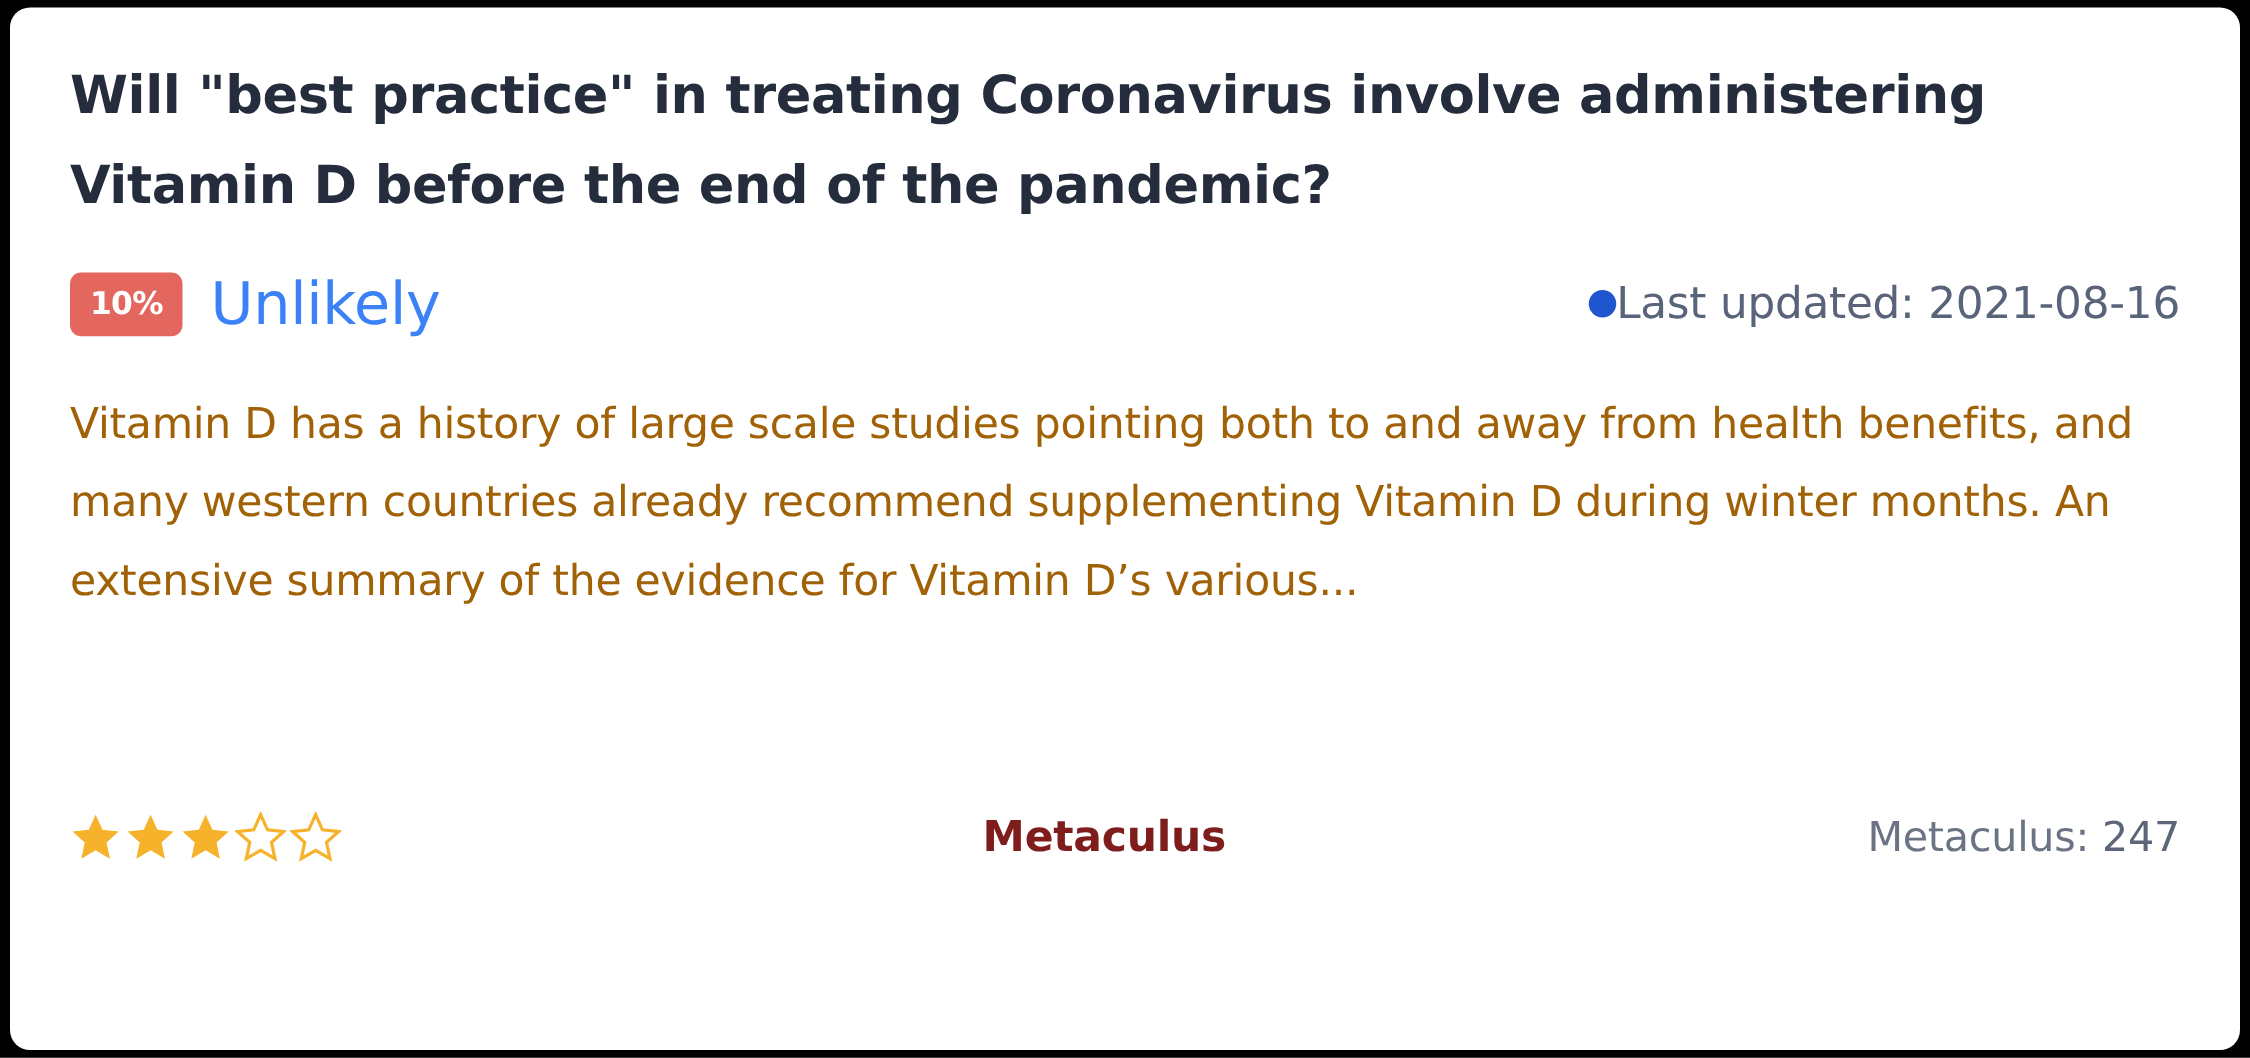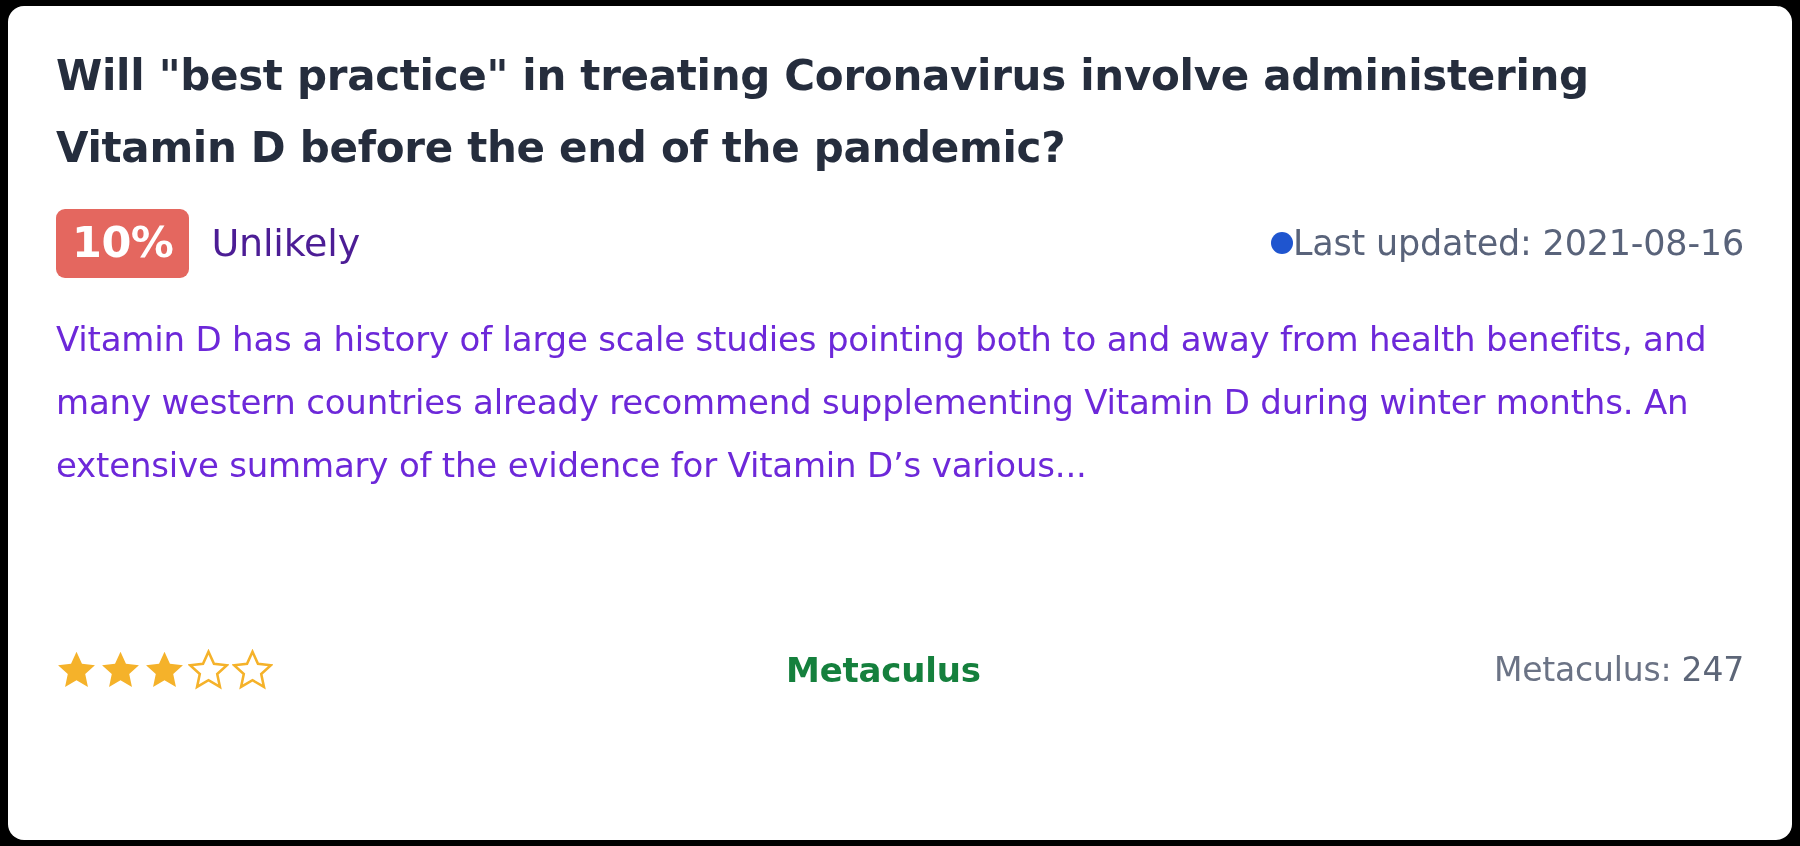--- a/index.html
+++ b/index.html
@@ -48,30 +48,30 @@
   .prob-group {
     display: flex;
     align-items: center;
     gap: 22px;
   }
 
   .prob-badge {
     background: #e4675f;
     color: #ffffff;
     font-weight: bold;
-    font-size: 43px;
+    font-size: 25px;
     line-height: 1;
     padding: 12px 16px 14px 16px;
     border-radius: 9px;
     letter-spacing: -0.5px;
   }
 
   .prob-word {
-    color: #4c1d95;
-    font-size: 38px;
+    color: #3b82f6;
+    font-size: 47px;
     letter-spacing: -0.2px;
   }
 
   .updated-group {
     display: flex;
     align-items: center;
   }
 
   .blue-dot {
     width: 22px;
@@ -84,21 +84,21 @@
 
   .updated-text {
     color: #59637a;
     font-size: 35px;
     letter-spacing: -0.2px;
     white-space: nowrap;
   }
 
   .description {
     margin-top: 38px;
-    color: #6d28d9;
+    color: #a16207;
     font-size: 34px;
     line-height: 1.85;
     letter-spacing: -0.2px;
     max-width: 1700px;
   }
 
   .footer-row {
     position: absolute;
     left: 48px;
     right: 48px;
@@ -111,21 +111,21 @@
   .stars {
     display: flex;
     align-items: center;
     gap: 3px;
   }
   .stars svg { display: block; }
 
   .source-name {
     font-weight: bold;
     font-size: 34px;
-    color: #15803d;
+    color: #7f1d1d;
     letter-spacing: -0.2px;
   }
 
   .forecast-count {
     font-size: 33px;
     color: #6b7385;
     letter-spacing: -0.2px;
     white-space: nowrap;
   }
   .forecast-count .count-value {

